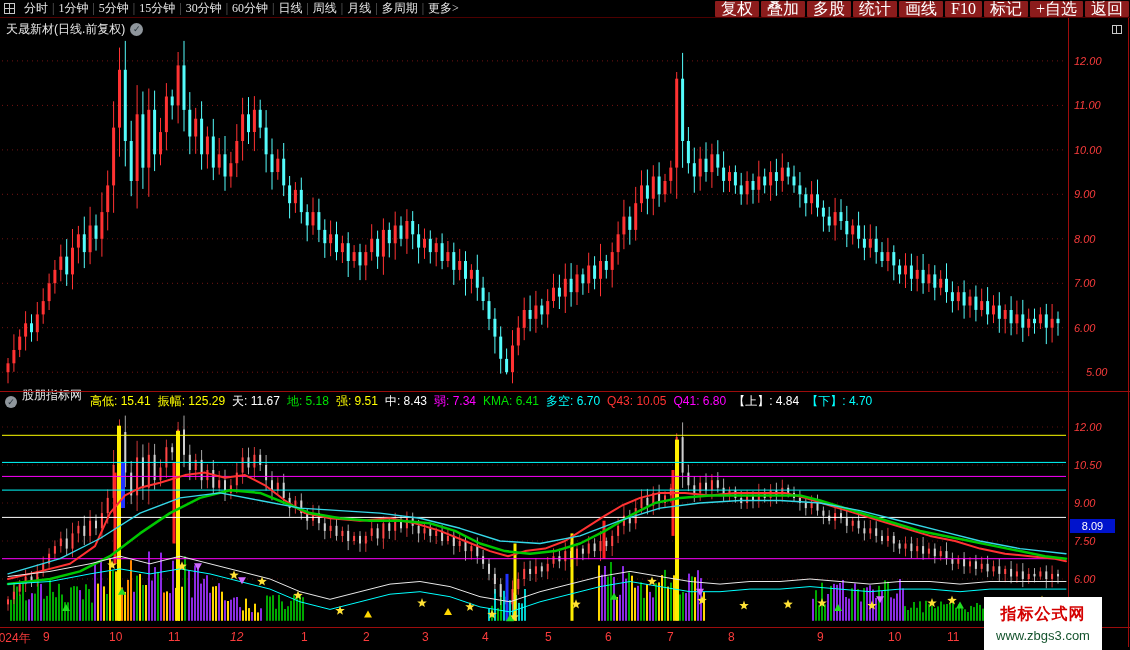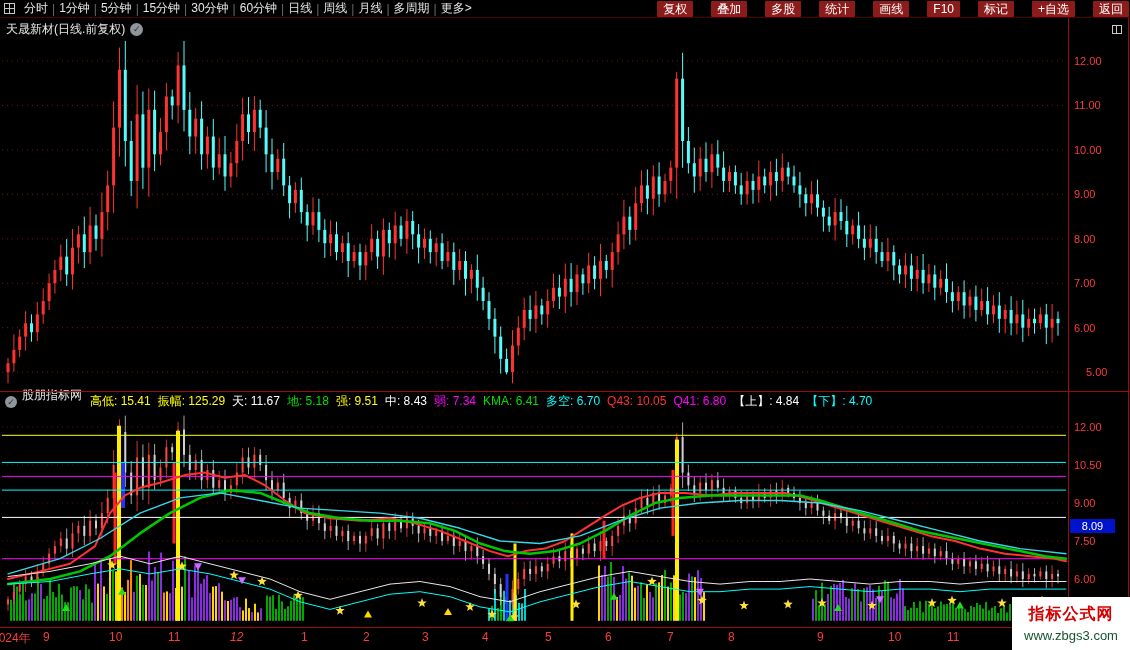--- a/index.html
+++ b/index.html
@@ -1,55 +1,55 @@
 <!DOCTYPE html>
 <html><head>
 <meta charset="utf-8">
 <style>
   *{box-sizing:border-box;}
   body{margin:0;background:#111;}
   #app{position:relative;width:1130px;height:650px;background:#000;overflow:hidden;
        font-family:"Liberation Sans",sans-serif;}
 
   .toolbar{position:absolute;top:0;left:0;width:100%;height:18px;background:#000;
-    border-bottom:1px solid #4d0000;display:flex;align-items:center;z-index:30;font-size:12px;}
+    border-bottom:1px solid #4d0000;display:flex;align-items:center;z-index:30;font-size:12px;font-family:Liberation Serif, serif;}
   .tb-grid-icon{width:11px;height:11px;margin:0 6px 0 4px;border:1px solid #c8c8c8;cursor:pointer;
     background-image:linear-gradient(#c8c8c8,#c8c8c8),linear-gradient(#c8c8c8,#c8c8c8);
     background-size:1px 100%,100% 1px;background-position:center;background-repeat:no-repeat;}
   .tb-left{display:flex;align-items:center;color:#e6e6e6;}
   .tb-item{padding:0 3px;cursor:pointer;white-space:nowrap;}
   .tb-sep{color:#6a6a6a;padding:0 1px;}
   .tb-right{margin-left:auto;display:flex;align-items:center;height:100%;padding-right:1px;}
-  .tb-btn{background:#8c1c1c;color:#fff;padding:1px 6px;margin-left:18px;font-size:12px;
+  .tb-btn{background:#8c1c1c;color:#fff;padding:1px 6px;margin-left:2px;font-size:16px;
     line-height:14px;cursor:pointer;border-radius:1px;white-space:nowrap;}
 
   .title-bar{position:absolute;left:6px;top:21px;z-index:10;display:flex;align-items:center;
     gap:5px;color:#e8e8e8;font-size:12px;}
   .badge{display:inline-block;width:13px;height:13px;border-radius:50%;background:#8f969c;
     color:#24313a;font-size:9px;line-height:13px;text-align:center;cursor:pointer;}
   .badge-sm{width:12px;height:12px;line-height:12px;}
   .pane-icon{position:absolute;left:1112px;top:25px;width:10px;height:9px;border:1px solid #c8c8c8;
     z-index:10;cursor:pointer;}
   .pane-icon::after{content:"";position:absolute;left:3px;top:0;width:1px;height:100%;background:#c8c8c8;}
 
   .chart-area{position:absolute;left:0;top:18px;width:1068px;height:609px;z-index:2;}
   #gfx{position:absolute;left:0;top:0;z-index:1;pointer-events:none;}
 
   .ind-header{position:absolute;left:5px;top:394px;height:15px;z-index:10;display:flex;
     align-items:center;font-size:12px;color:#e8e8e8;white-space:nowrap;}
   .ind-name{margin:0 8px 13px 5px;}
   .stat{margin-right:7px;}
 
-  .ytick{position:absolute;left:1074px;color:#fa3c3c;font-size:11px;z-index:10;}
+  .ytick{position:absolute;left:1074px;color:#fa3c3c;font-size:11px;z-index:10;font-style:italic;}
   .xlab{position:absolute;top:630px;color:#fa3c3c;font-size:12px;z-index:10;}
 
   .value-tag{position:absolute;left:1070px;width:45px;height:14px;background:#0013cc;color:#fff;
     font-size:11px;line-height:14px;text-align:center;z-index:12;}
 
-  .watermark{position:absolute;left:1012px;top:597px;width:118px;height:53px;background:#fff;
+  .watermark{position:absolute;left:984px;top:597px;width:118px;height:53px;background:#fff;
     z-index:40;text-align:center;padding-top:7px;}
   .wm1{color:#d40000;font-size:16px;font-weight:bold;letter-spacing:1px;}
   .wm2{color:#14532d;font-size:13px;margin-top:3px;}
 
   .vline-axis{position:absolute;left:1068px;top:18px;width:1px;height:629px;background:#9c0c0c;z-index:11;}
   .vline-right{position:absolute;left:1128px;top:18px;width:1px;height:629px;background:#9c0c0c;z-index:11;}
   .hline-sep1{position:absolute;left:0;top:391px;width:1130px;height:1px;background:#9c0c0c;z-index:11;}
   .hline-sep2{position:absolute;left:0;top:627px;width:1130px;height:1px;background:#9c0c0c;z-index:11;}
 </style>
 </head>

